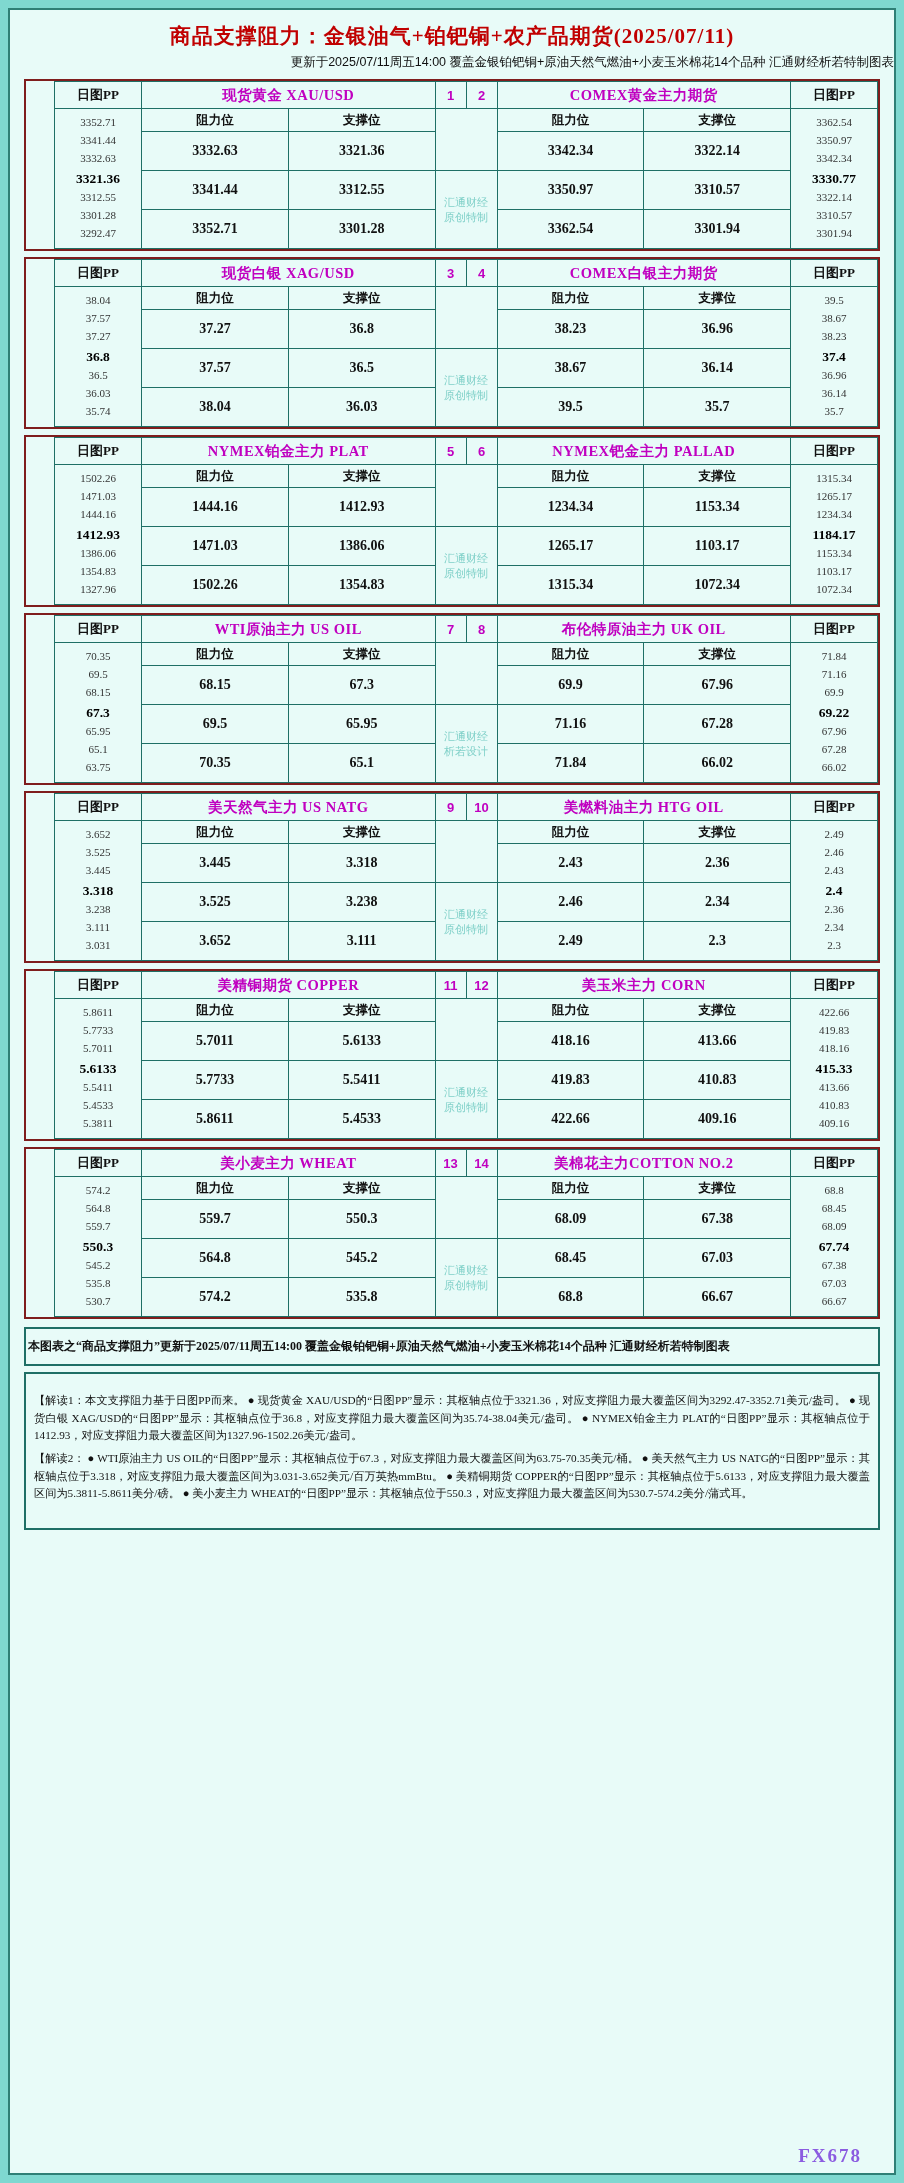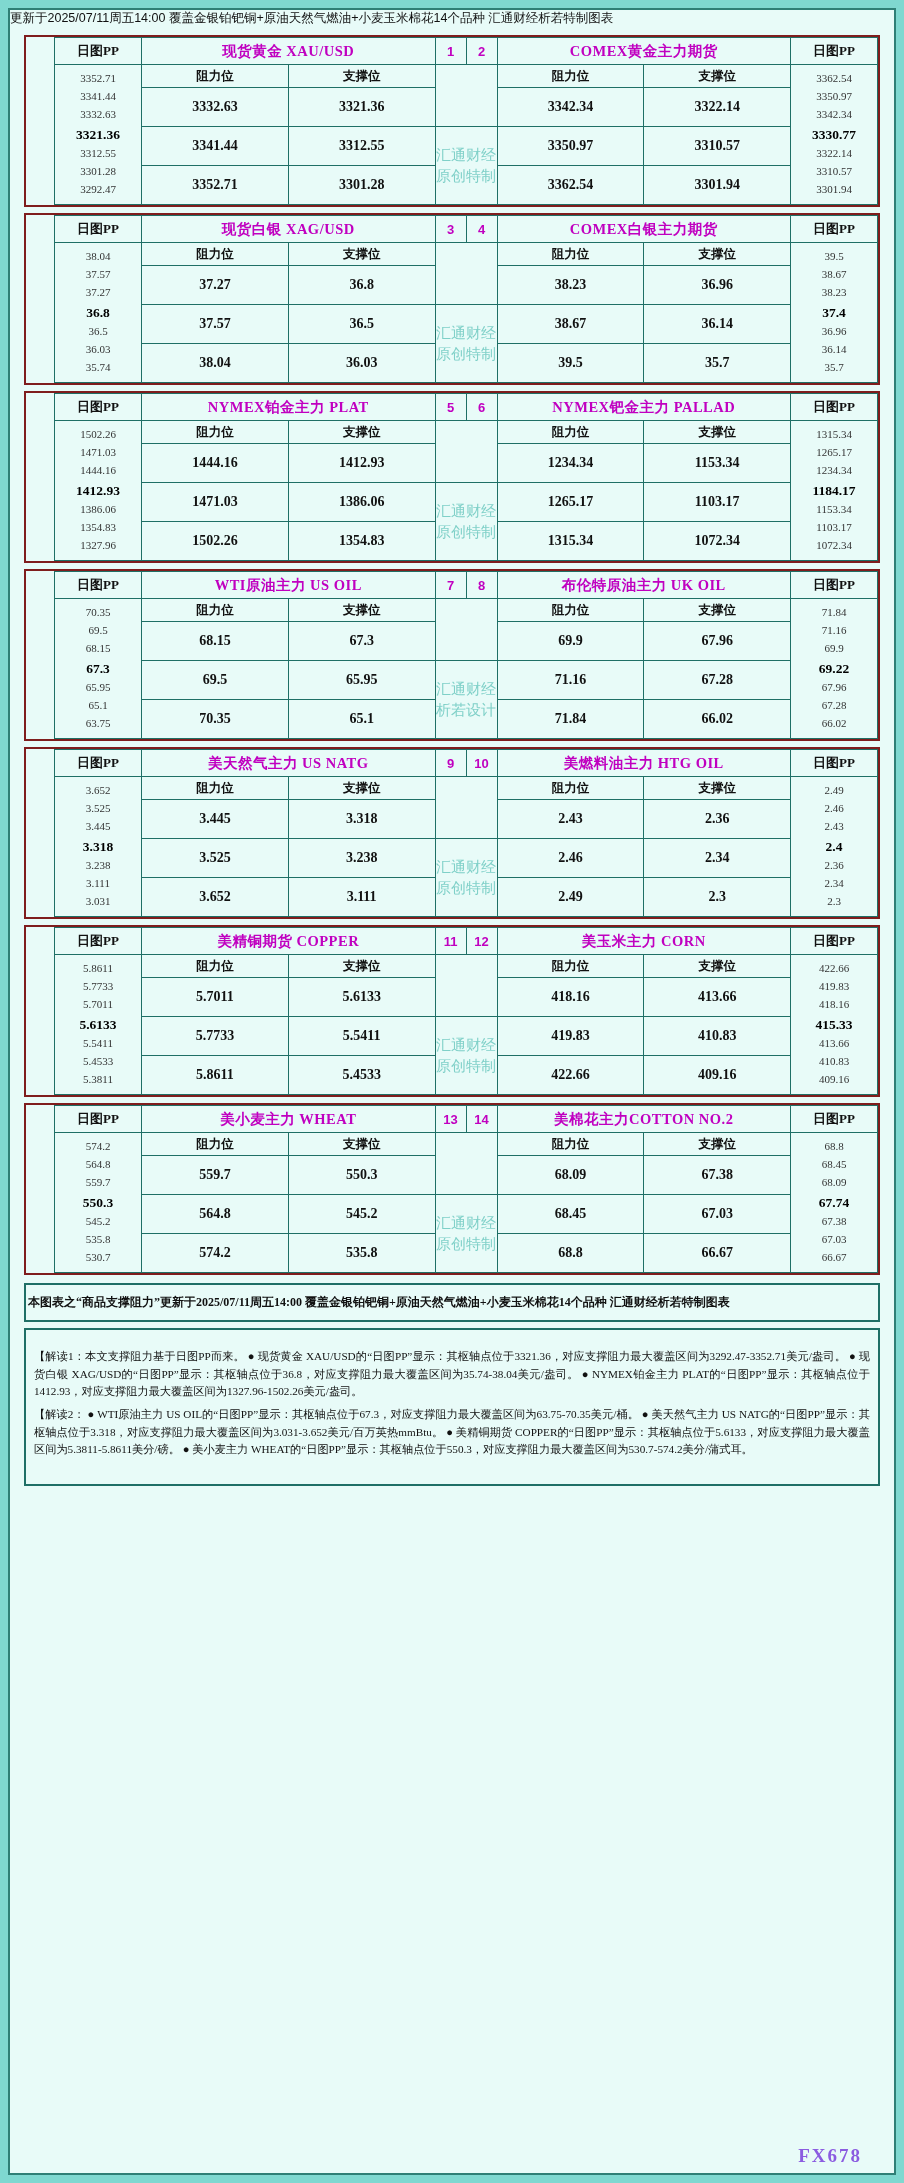--- a/index.html
+++ b/index.html
@@ -19,21 +19,21 @@
   .title{
     text-align:center;
     color:#c00000;
     font-weight:bold;
     font-size:21px;
     letter-spacing:1px;
     padding:12px 0 4px 0;
     font-family:"Liberation Serif","DejaVu Serif",serif;
   }
   .subtitle{
-    text-align:left;
+    text-align:right;
     color:#111;
     font-size:12.5px;
     padding-bottom:8px;
   }
   .panel{
     margin:0 14px 6px 14px;
     border:2px solid #7f1d1d;
     background:#e8fbf8;
     box-sizing:border-box;
     padding-left:28px;
@@ -71,21 +71,21 @@
     font-size:14px; font-weight:bold; color:#111; height:38px;
     font-family:"Liberation Serif","DejaVu Serif",serif;
   }
   .pplist{
     padding:2px 6px 2px 0; text-align:right; line-height:1.62;
     font-size:11px; color:#333;
     font-family:"Liberation Serif","DejaVu Serif",serif;
   }
   .pplist div.big{ font-size:13.5px; font-weight:bold; color:#000; }
   .wm{
-    color:#7fd0c8; font-size:15px; line-height:1.35; text-align:center;
+    color:#7fd0c8; font-size:11px; line-height:1.35; text-align:center;
     padding:2px 0;
     margin-left:36px;
   }
   .midcell{ background:#e8fbf8; }
   .footer{
     margin:8px 14px 0 14px;
     border:2px solid #1f6f66;
     background:#e8fbf8;
     padding:8px 2px;
     box-sizing:border-box;
@@ -113,20 +113,21 @@
     font-size:19px; font-weight:bold; color:#6d28d9; letter-spacing:2px;
     font-family:"Liberation Serif","DejaVu Serif",serif;
     opacity:.75;
   }
 </style>
 </head>
 <body>
 
 <div id="sheet">
 
+  <div class="title">商品支撑阻力：金银油气+铂钯铜+农产品期货(2025/07/11)</div>
   <div class="subtitle">更新于2025/07/11周五14:00  覆盖金银铂钯铜+原油天然气燃油+小麦玉米棉花14个品种  汇通财经析若特制图表</div>
 
   <div id="panels">
       <div class="panel">
         <table class="grid">
           <tbody>
             <tr>
               <td class="ppcol hdr-pp">日图PP</td>
               <td class="hdr-name" colspan="2">现货黄金 XAU/USD</td>
               <td class="idxcol idxnum">1</td>

